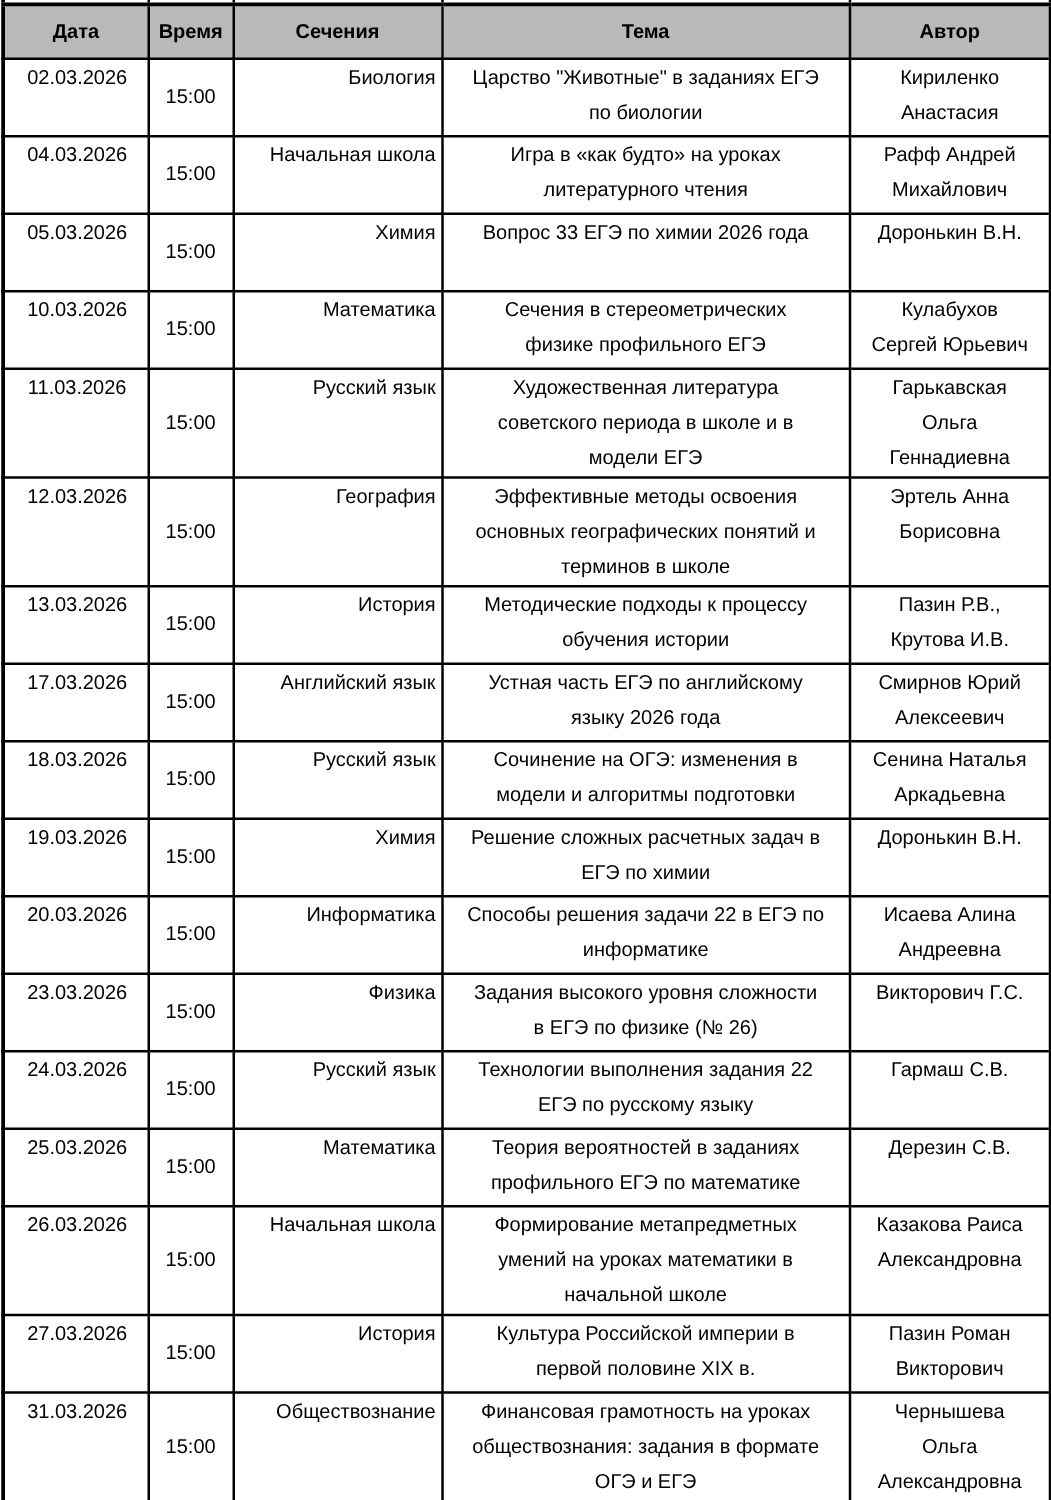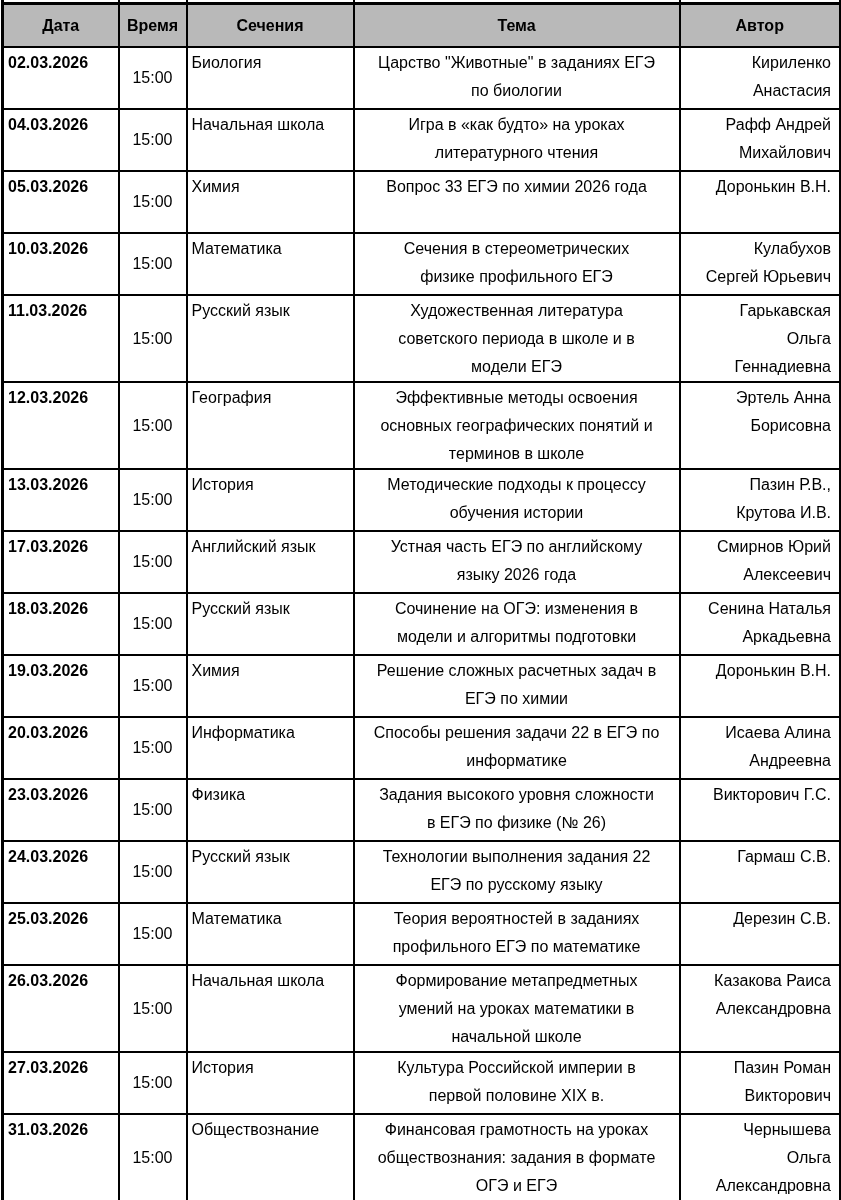--- a/index.html
+++ b/index.html
@@ -44,44 +44,43 @@
   thead th.hdr{
     background:var(--header-bg);
     font-weight:bold;
     height:41px;
     text-align:center;
     vertical-align:middle;
     padding:0 2px;
   }
   tbody tr{ height:50px; background:#ffffff; }
   td.c-date{
-    text-align:left;
+    text-align:center;
     vertical-align:top;
     padding:1px 2px 0 4px;
-    font-weight:bold;
   }
   td.c-time{
     text-align:center;
     vertical-align:middle;
     padding:16px 2px;
   }
   td.c-subject{
-    text-align:left;
+    text-align:right;
     vertical-align:top;
     padding:1px 4px 0 4px;
     margin-left:24px;
   }
   td.c-topic{
     text-align:center;
     vertical-align:top;
     white-space:pre-line;
     padding:1px 6px 0 6px;
   }
   td.c-author{
-    text-align:right;
+    text-align:center;
     vertical-align:top;
     white-space:pre-line;
     padding:1px 8px 0 8px;
   }
 </style>
 </head>
 <body>
 
 <table>
   <colgroup>

